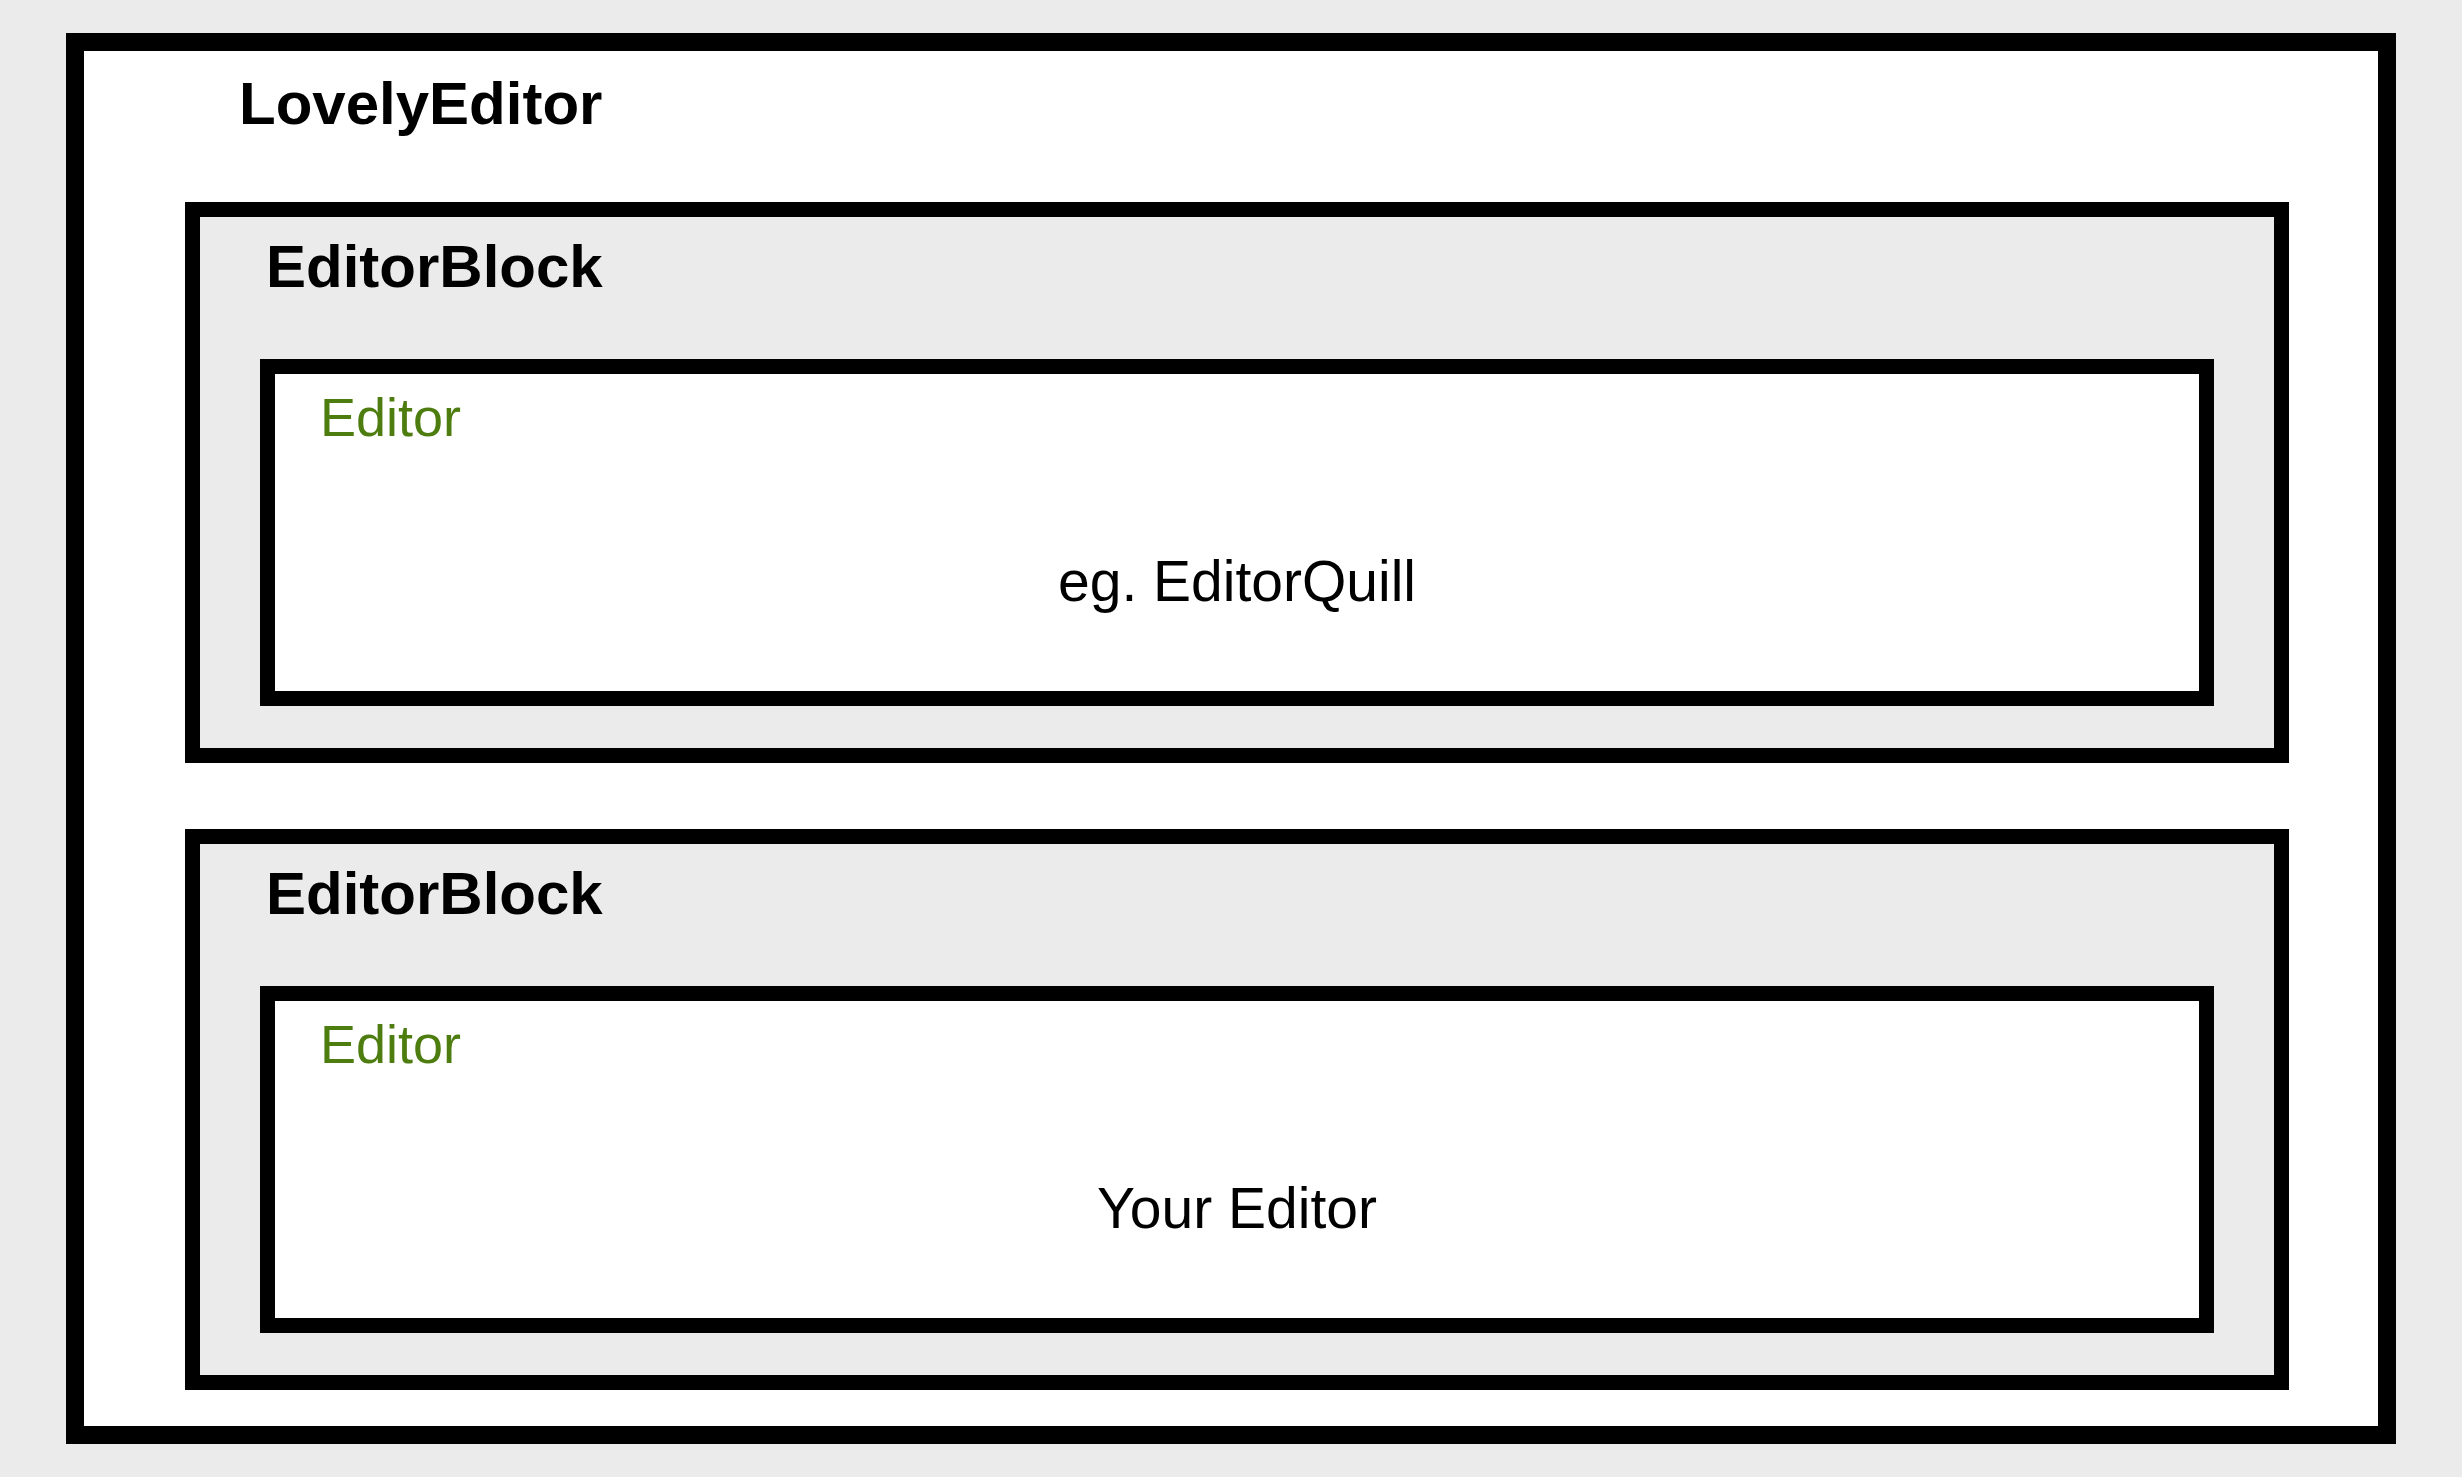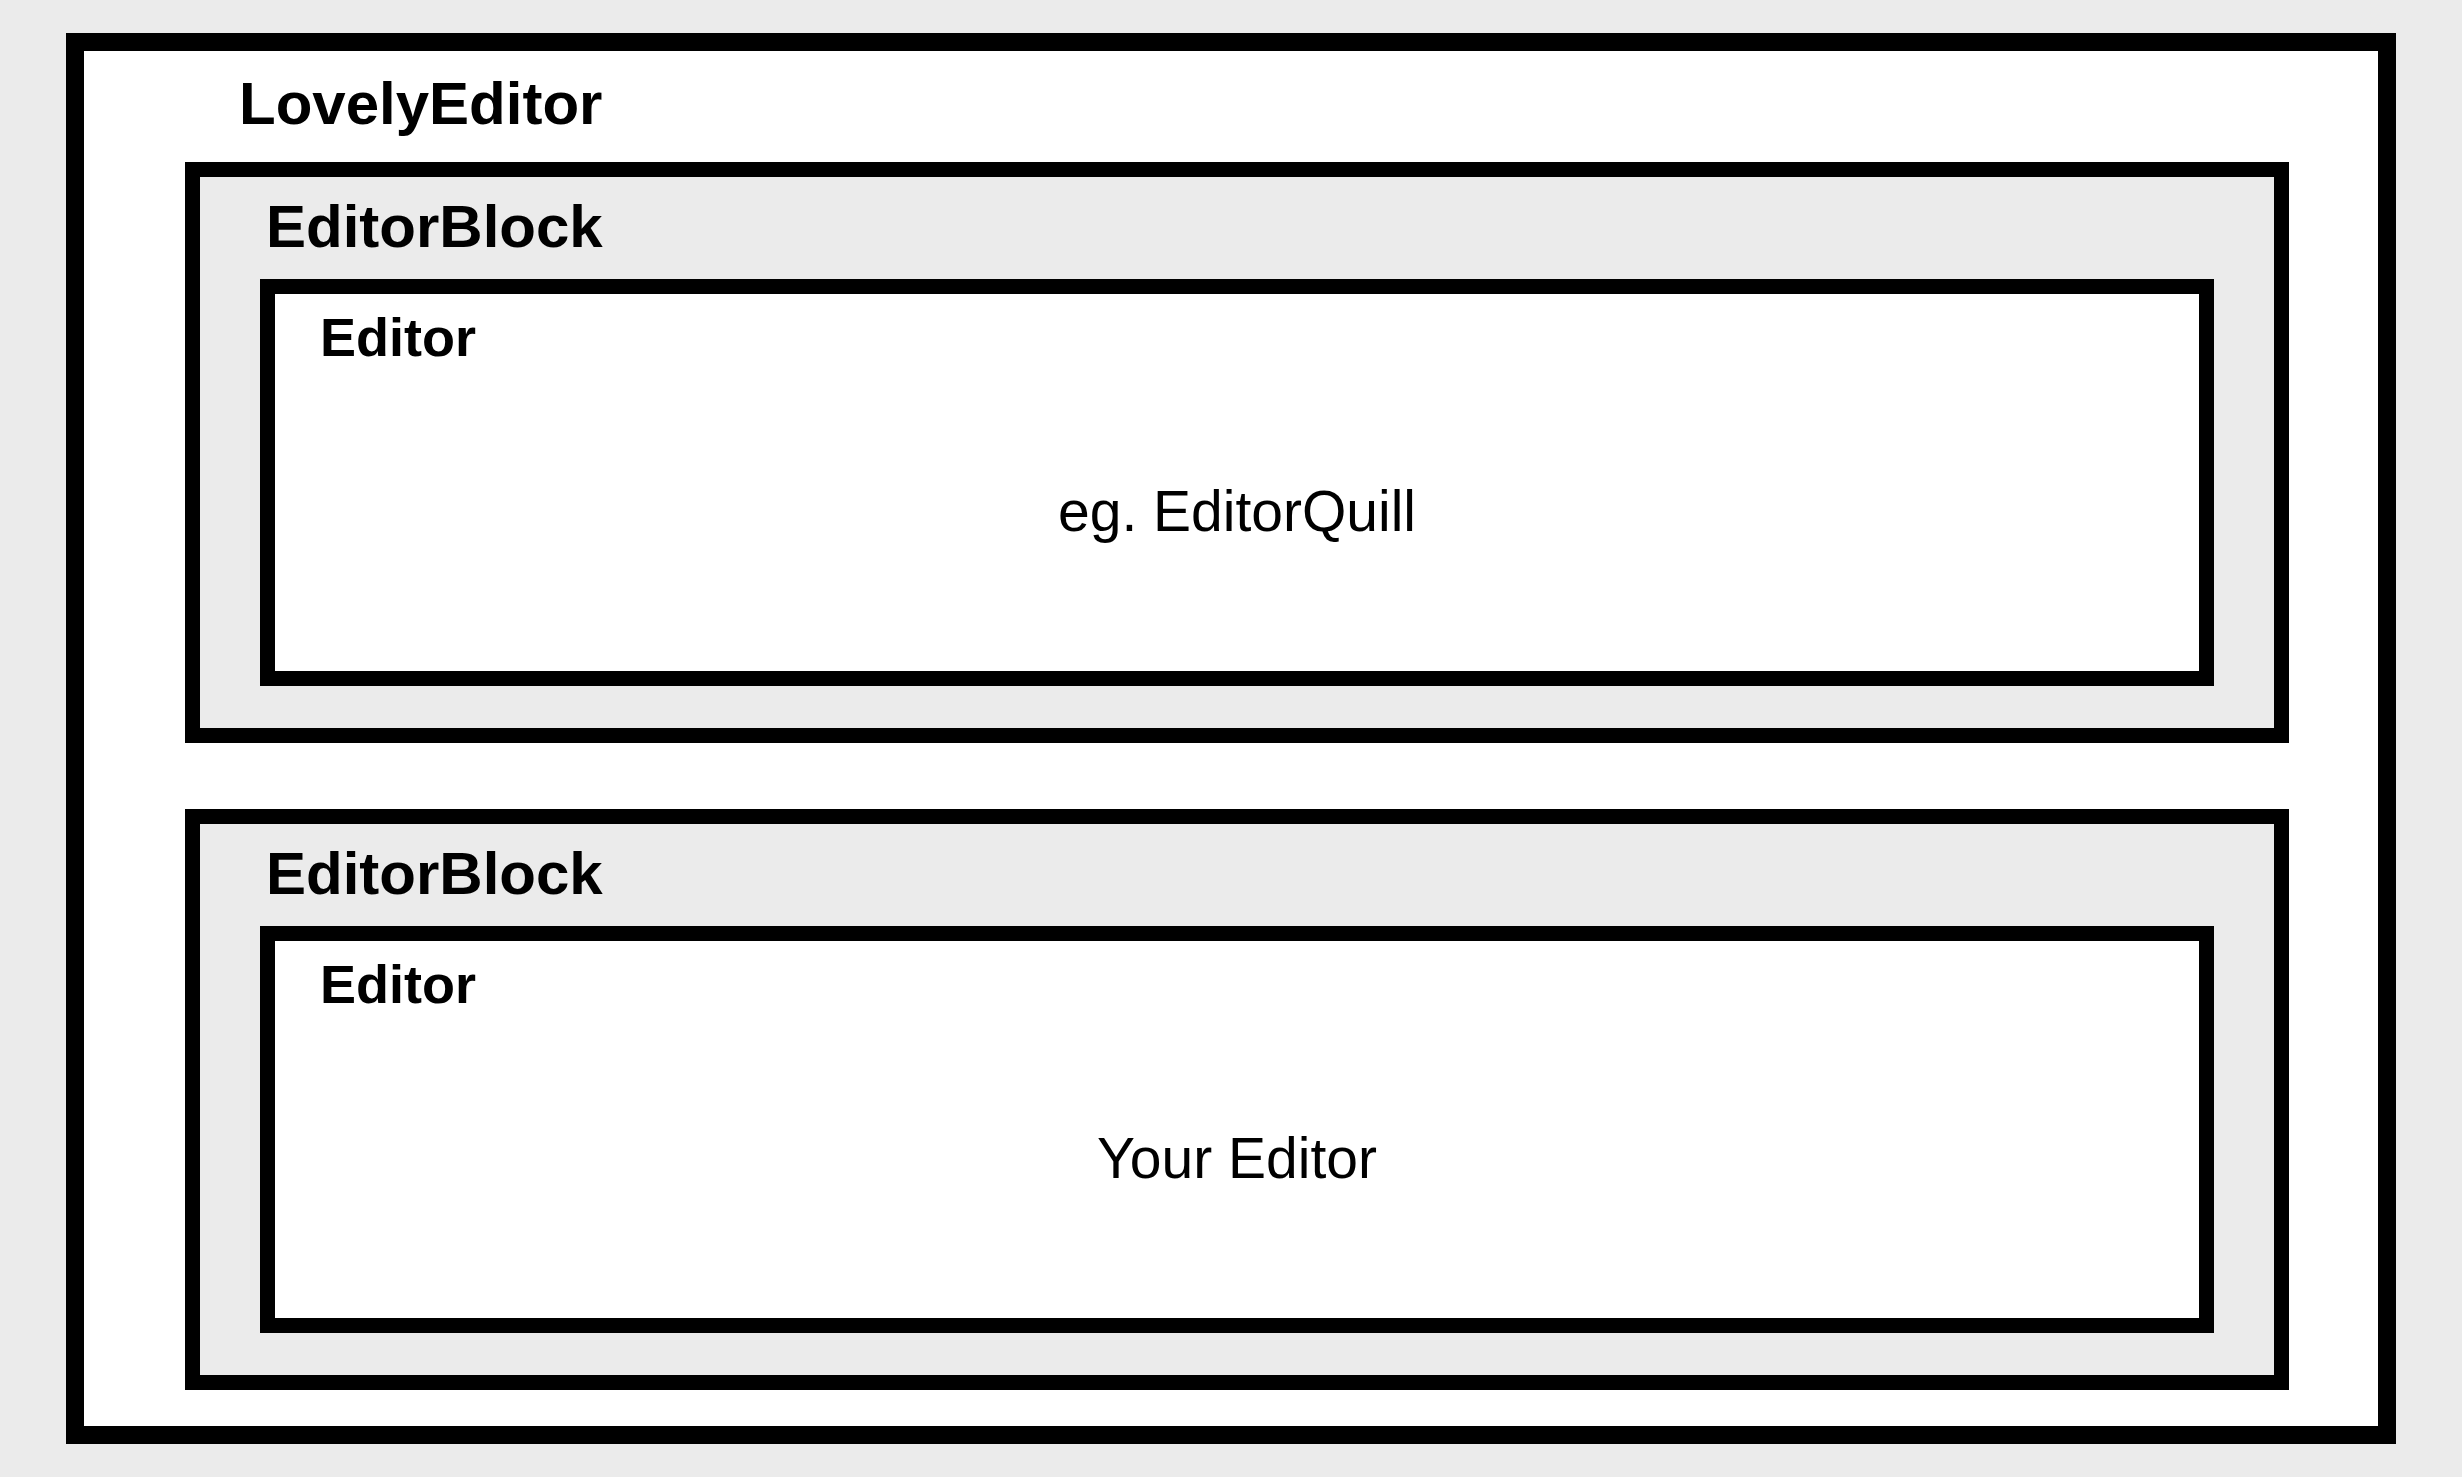--- a/index.html
+++ b/index.html
@@ -1,18 +1,19 @@
 <!DOCTYPE html>
 <html style="font-size:9.5px"><head>
   <meta charset="utf-8">
   <style>
     * {
       box-sizing: border-box;
       margin: 0;
       padding: 0;
+      gap: 40px;
     }
     body {
       background: #ebebeb;
       font-family: Arial, Helvetica, sans-serif;
       width: 2462px;
       height: 1477px;
       padding: 33px 66px;
     }
     .outer {
       background: #ffffff;
@@ -55,22 +56,22 @@
     .editor {
       background: #ffffff;
       border: 15px solid #000000;
       flex: 1;
       display: flex;
       flex-direction: column;
       padding-bottom: 18px;
     }
     .editor-title {
       font-size: 54px;
-      font-weight: bold;
-      color: #000000;
+      font-weight: normal;
+      color: #4d7c0f;
       margin-left: 45px;
       margin-top: 12px;
     }
     .editor-content {
       font-size: 57px;
       font-weight: normal;
       color: #000000;
       text-align: center;
       flex: 1;
       display: flex;

